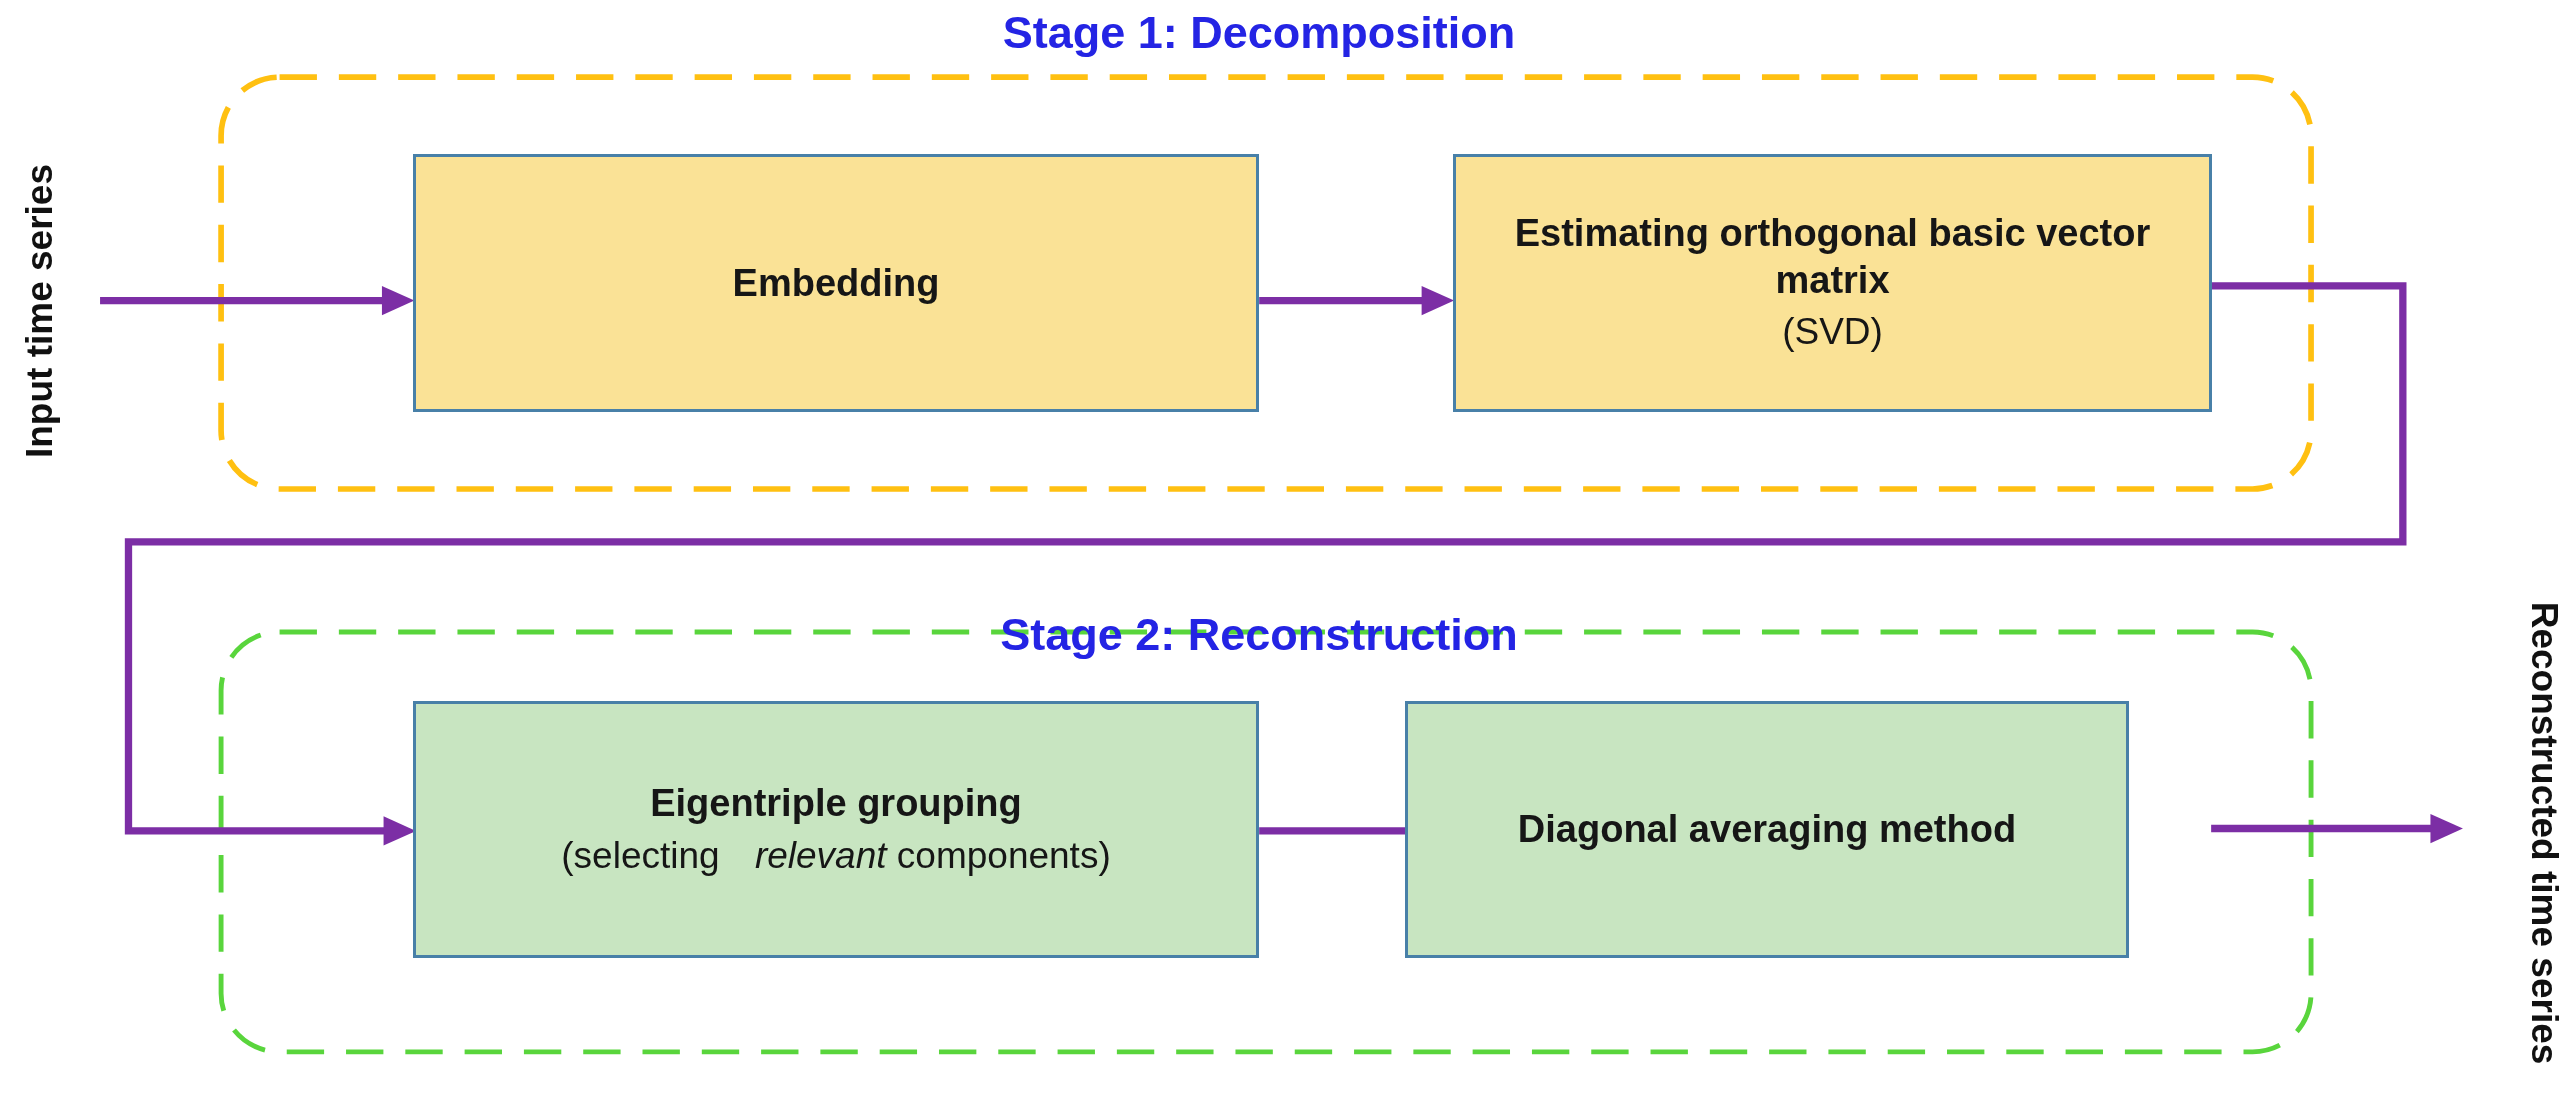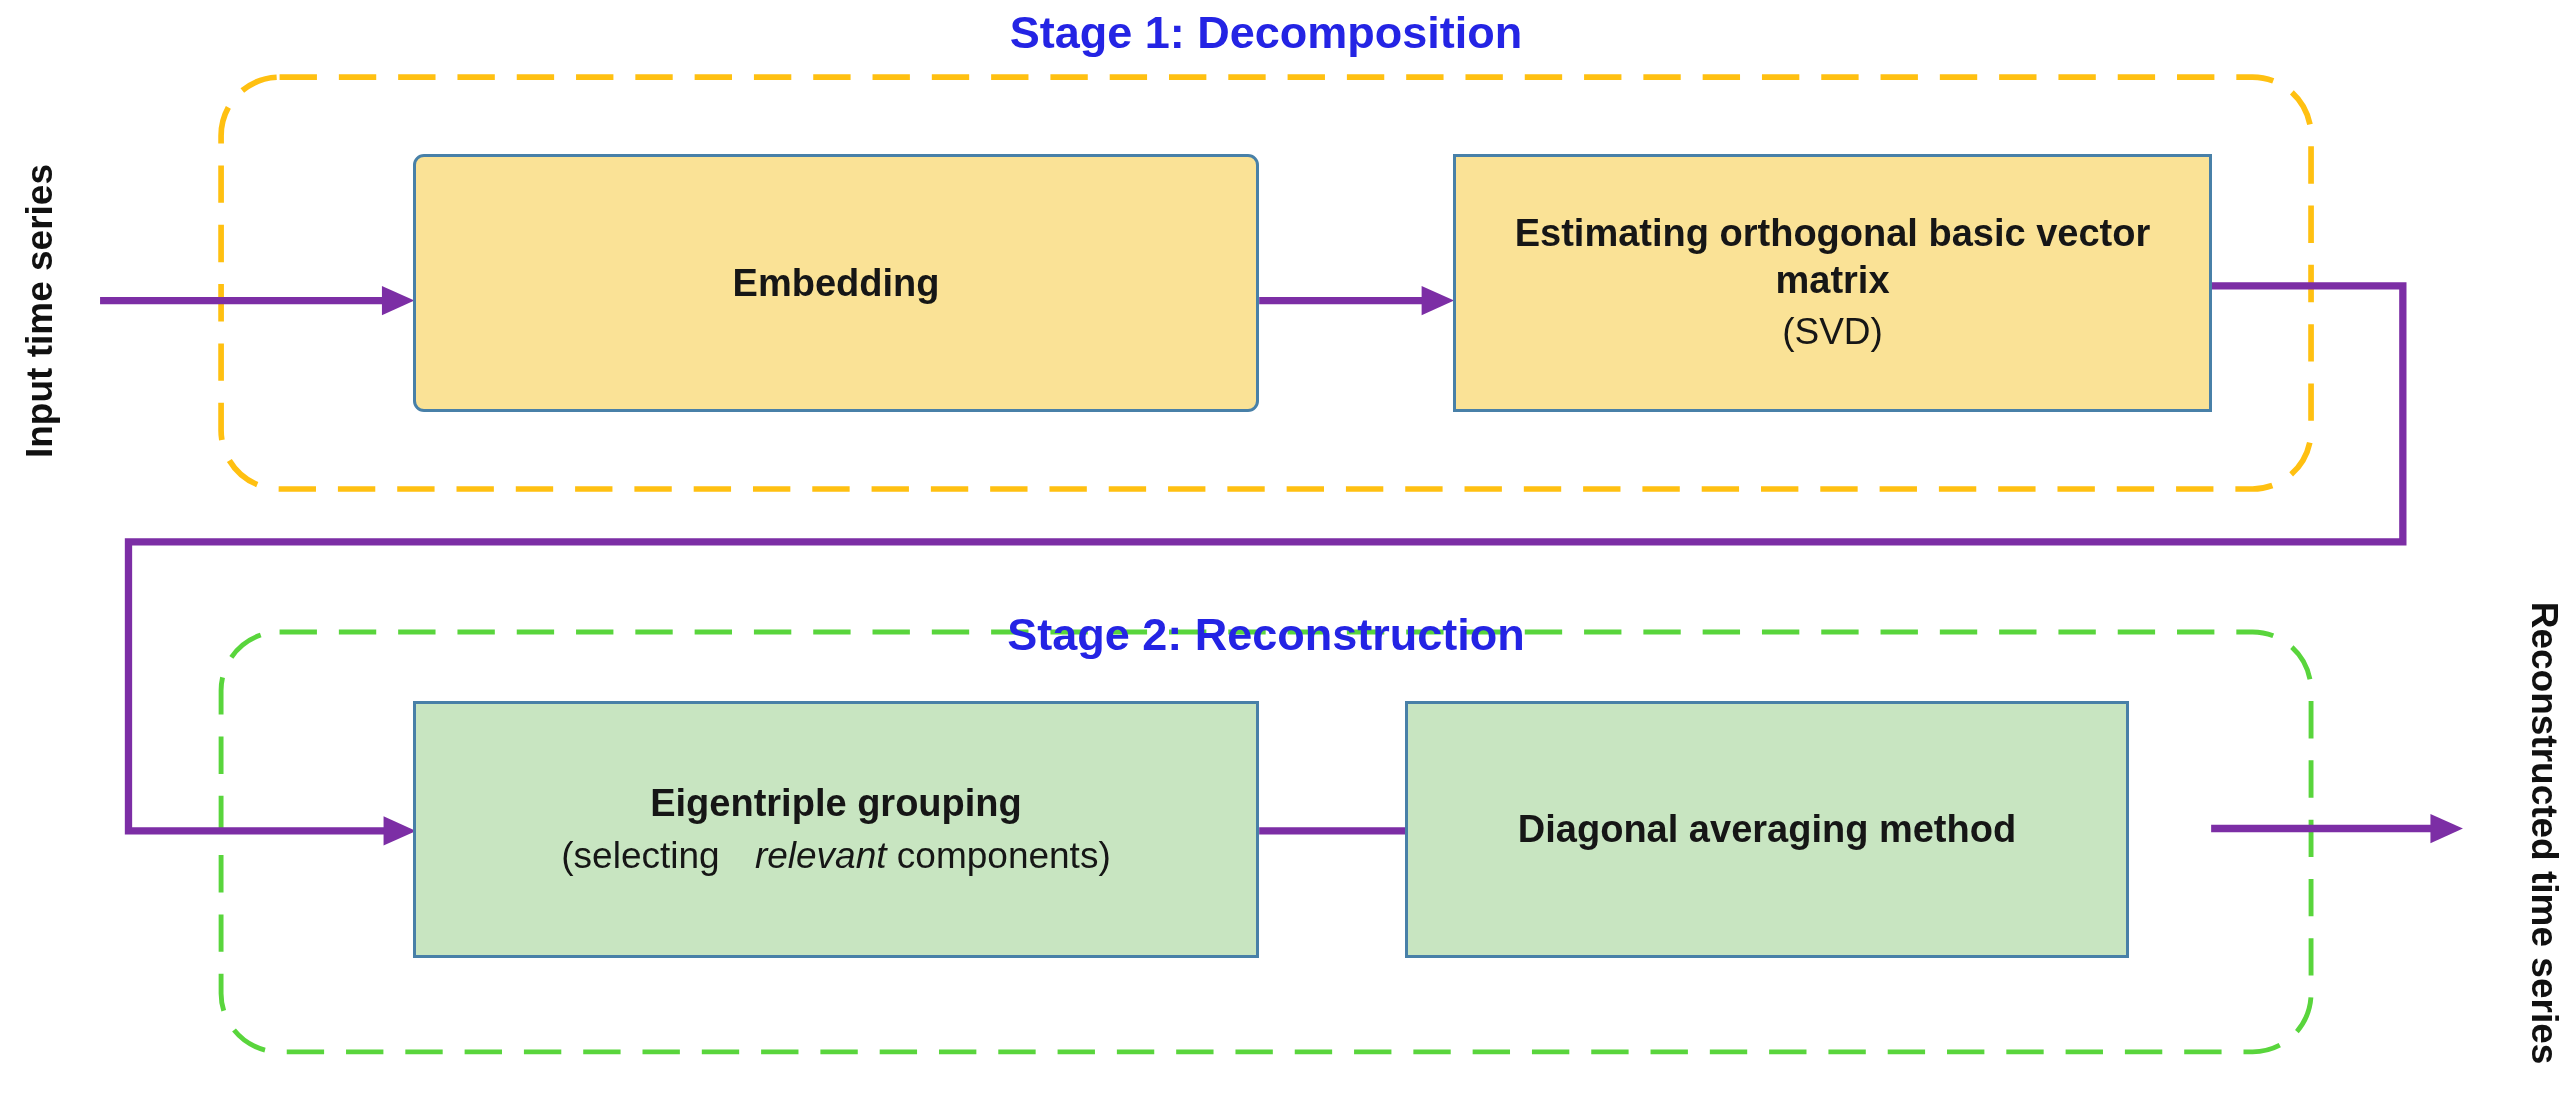--- a/index.html
+++ b/index.html
@@ -2,38 +2,38 @@
 <html style="font-size:13px"><head>
 <meta charset="utf-8">
 <style>
   html,body{margin:0;padding:0;background:#ffffff;}
   #canvas{
     position:relative;width:2576px;height:1099px;background:#ffffff;overflow:hidden;
     font-family:"Liberation Sans", sans-serif;
   }
   #connectors{position:absolute;left:0;top:0;width:2576px;height:1099px;}
   .stage-title{
-    position:absolute;left:221px;width:2090px;text-align:center;
+    position:absolute;left:214px;width:2090px;text-align:center;
     font-weight:bold;font-size:45px;letter-spacing:0px;color:#2424E4;
   }
   #stage1-title{top:6.5px;}
   #stage2-title{top:561px;margin-top:48px;}
   .vlabel{
     position:absolute;white-space:nowrap;font-weight:bold;font-size:37px;color:#111111;
   }
   #input-label{left:40px;top:311px;transform:translate(-50%,-50%) rotate(-90deg);}
   #output-label{left:2544px;top:833px;transform:translate(-50%,-50%) rotate(90deg);}
   .box{
     position:absolute;box-sizing:border-box;border:3.2px solid #4880A8;
     display:flex;flex-direction:column;justify-content:center;align-items:center;
     text-align:center;padding:0 45px;
   }
   .box.yellow{background:#FAE296;}
   .box.green{background:#C8E5C1;}
-  #embedding-box{left:413px;top:154px;width:846px;height:258px;border-radius:11px;}
+  #embedding-box{left:413px;top:154px;width:846px;height:258px;}
   #svd-box{left:1453px;top:154px;width:759px;height:258px;}
   #grouping-box{left:413px;top:701px;width:846px;height:257px;}
   #averaging-box{left:1405px;top:701px;width:724px;height:257px;}
   .box-title{font-weight:bold;font-size:38px;line-height:1.22;color:#161616;}
   .box-sub{font-size:37px;line-height:1.25;color:#161616;margin-top:6.5px;}
   .box-sub i{font-style:italic;margin-left:25px;}
 </style>
 </head>
 <body>
 

